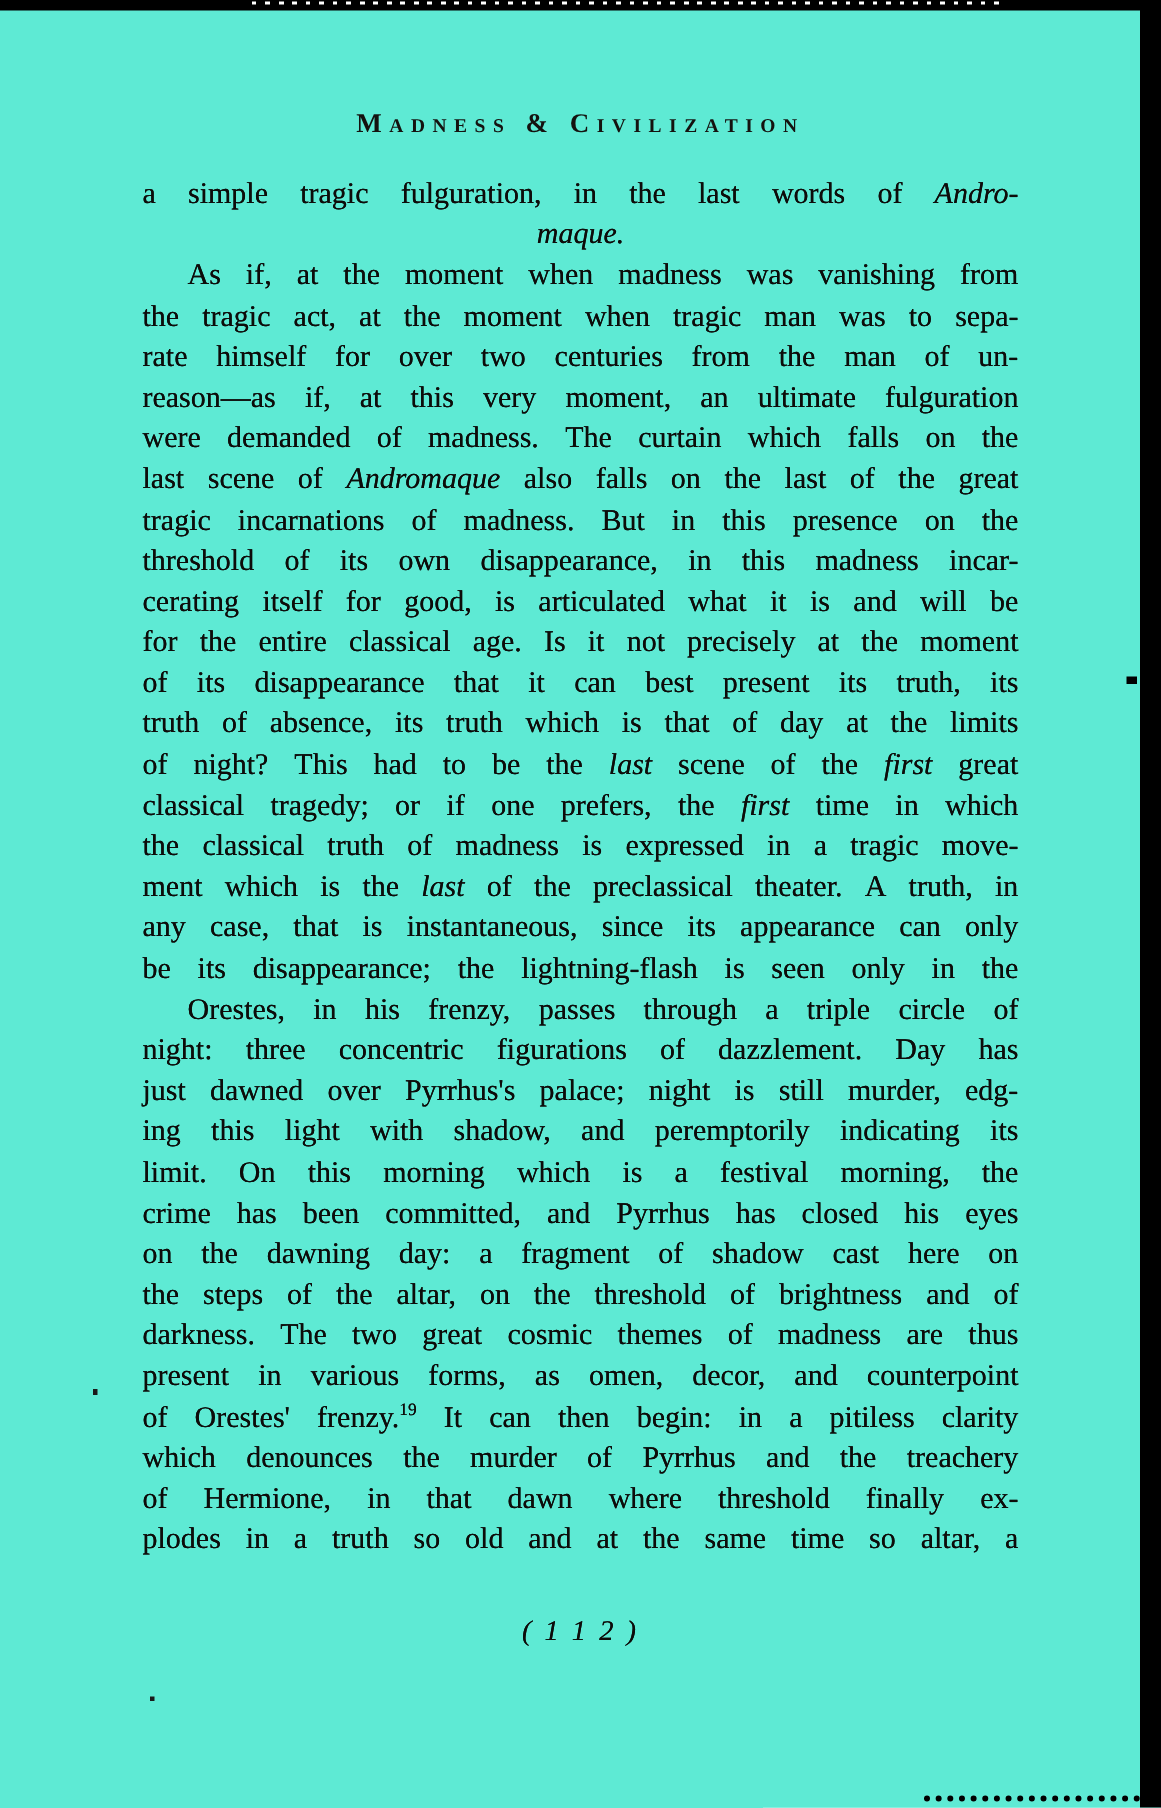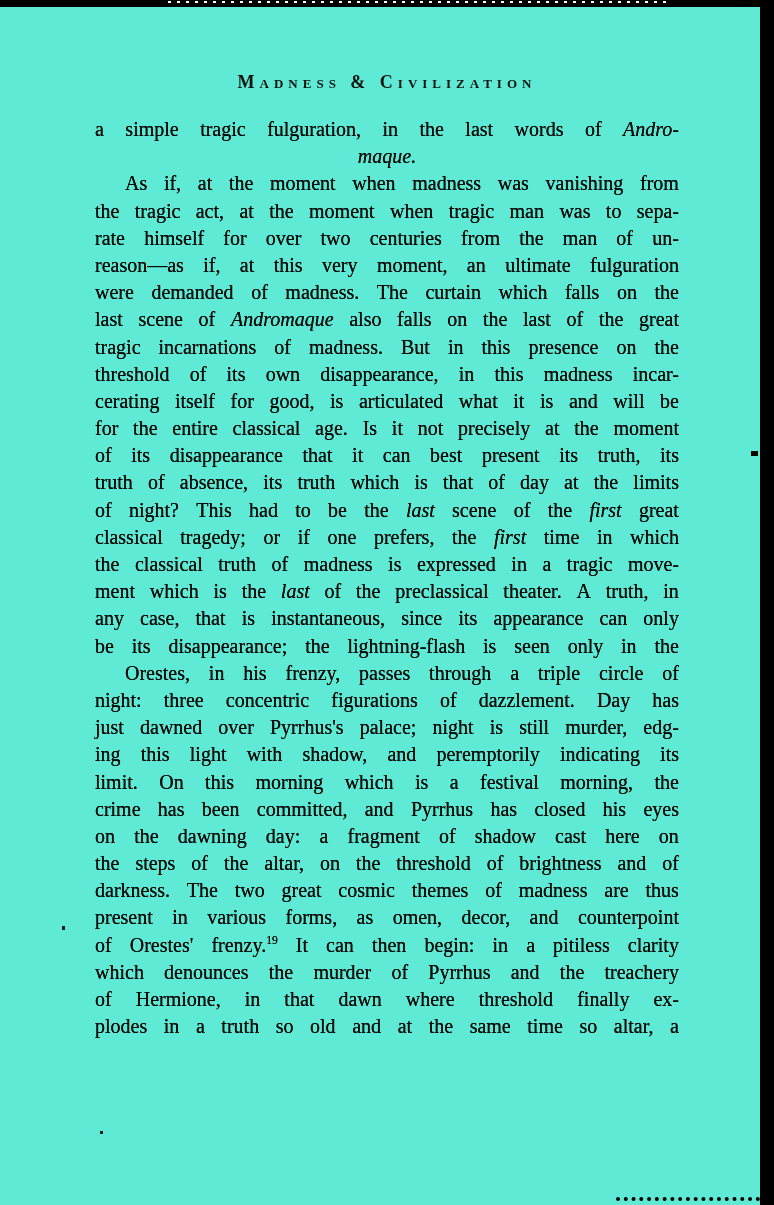--- a/index.html
+++ b/index.html
@@ -481,13 +481,14 @@
           <span>the</span>
           <span>same</span>
           <span>time</span>
           <span>so</span>
           <span>altar,</span>
           <span>a</span>
         </div>
       </div>
     </div>
 
+  <div class="page-number">( 1 1 2 )</div>
 </div>
 
 </body></html>

